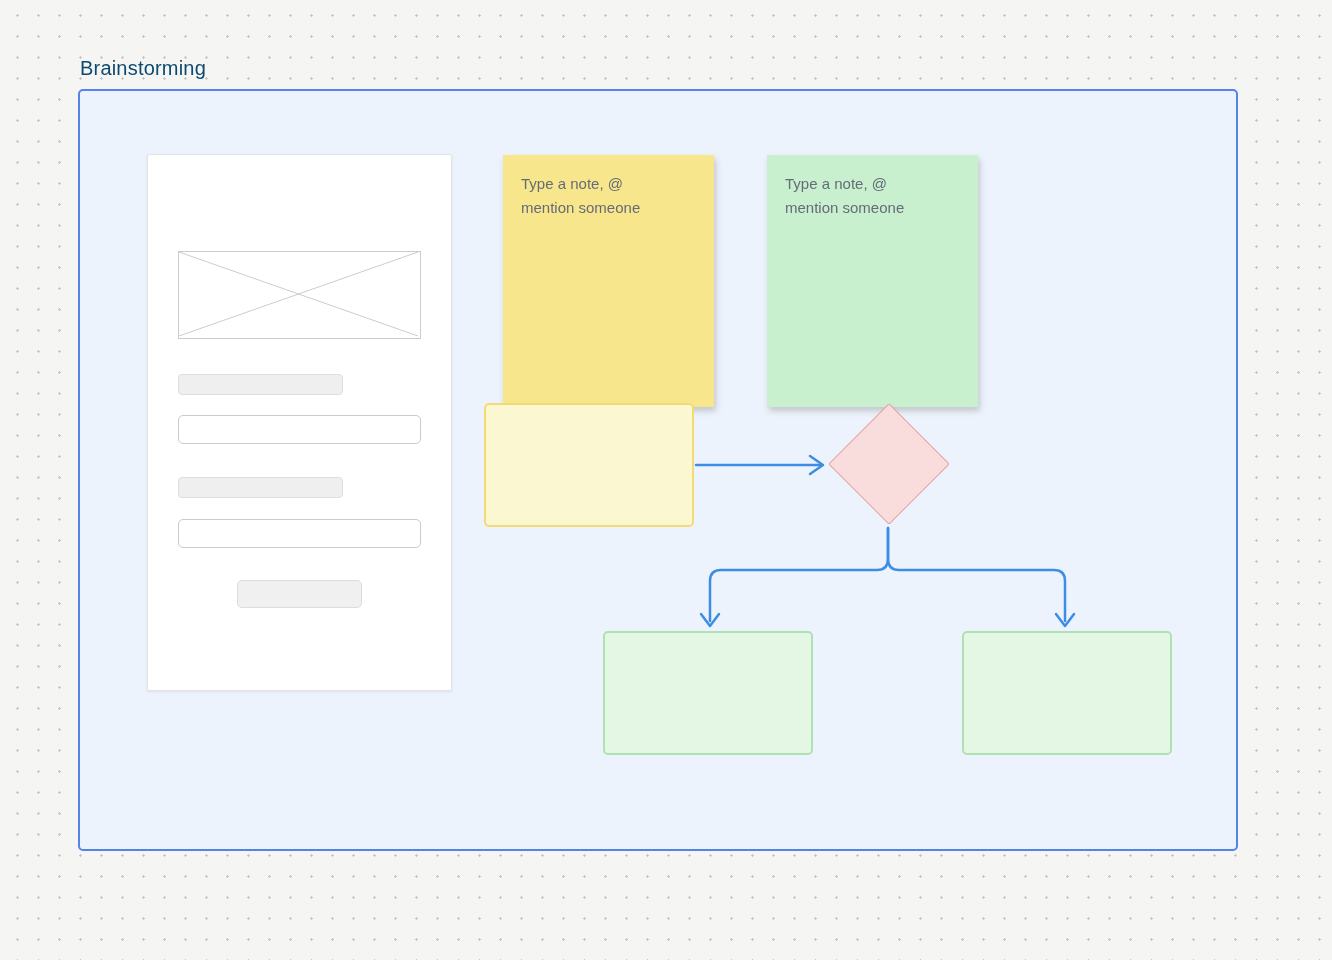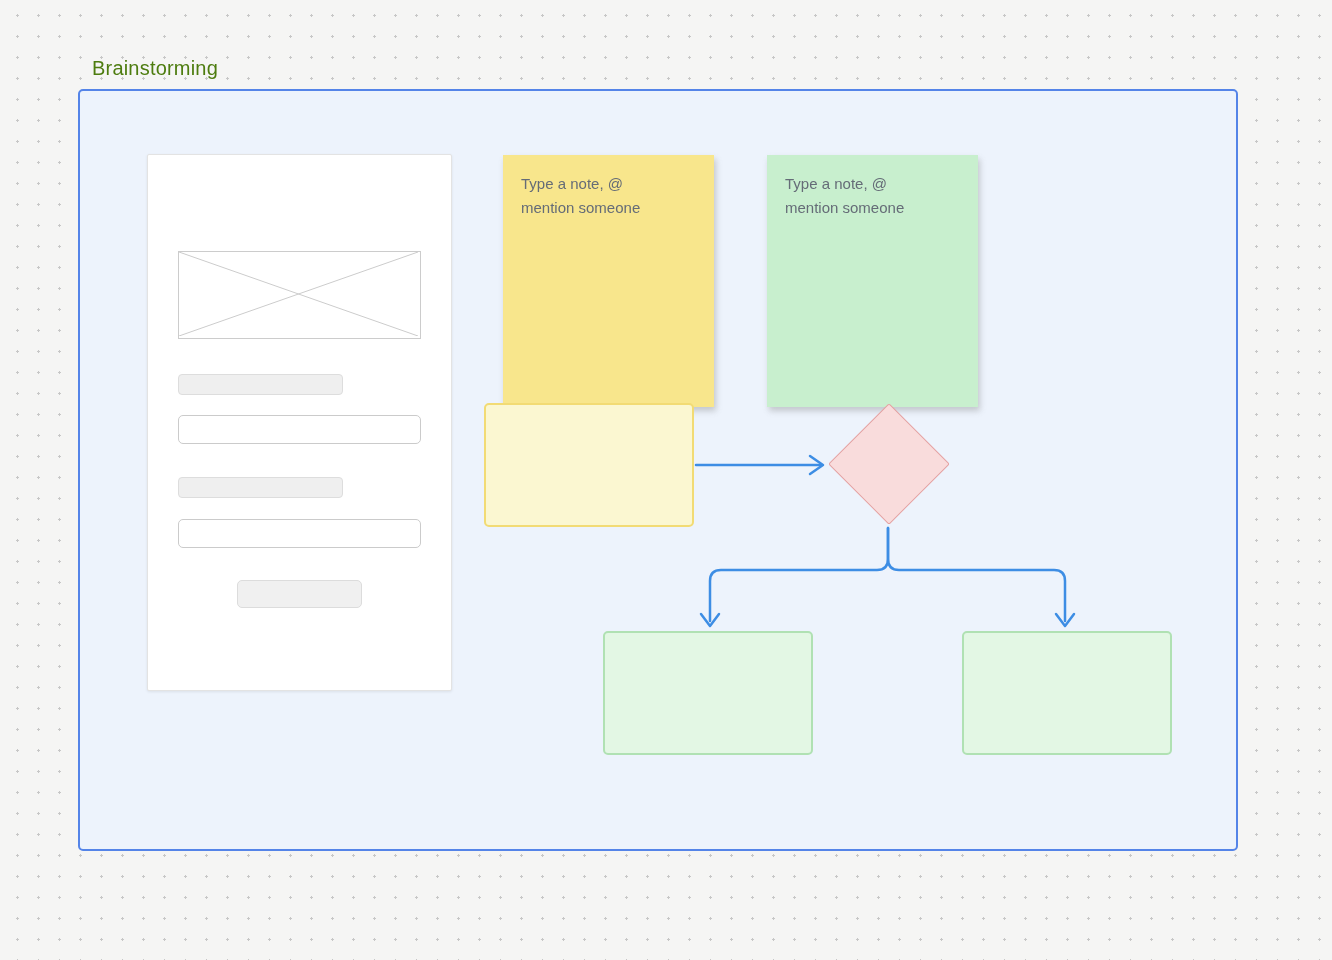--- a/index.html
+++ b/index.html
@@ -5,22 +5,22 @@
   html,body{margin:0;padding:0;}
   body{
     width:1332px;height:960px;position:relative;overflow:hidden;
     font-family:"Liberation Sans","DejaVu Sans",sans-serif;
     background-color:#f5f5f4;
     background-image:radial-gradient(circle,#c7c7c7 1px,rgba(0,0,0,0) 1.35px);
     background-size:21px 21px;
     background-position:7px 5px;
   }
   .frame-title{
-    position:absolute;left:92px;top:57px;
-    font-size:20px;font-weight:500;color:#4d7c0f;
+    position:absolute;left:80px;top:57px;
+    font-size:20px;font-weight:500;color:#0c4a6e;
     letter-spacing:.2px;cursor:default;
   }
   .frame{
     position:absolute;left:78px;top:89px;width:1156px;height:758px;
     background:#edf3fc;border:2px solid #5484e8;border-radius:5px;
   }
   
   .card{
     position:absolute;left:147px;top:154px;width:303px;height:535px;
     background:#ffffff;border:1px solid #e3e3e3;border-radius:2px;

